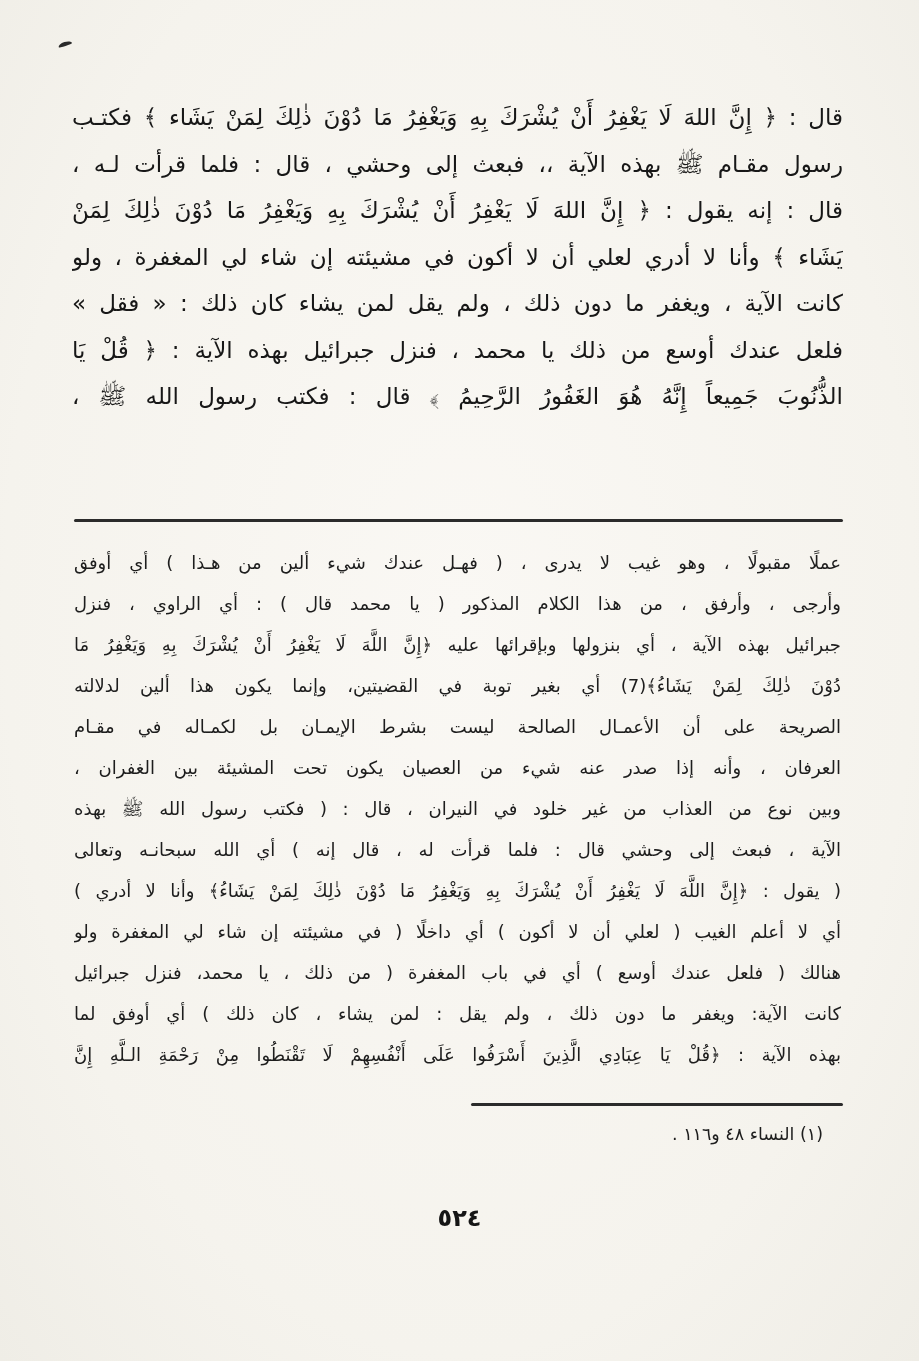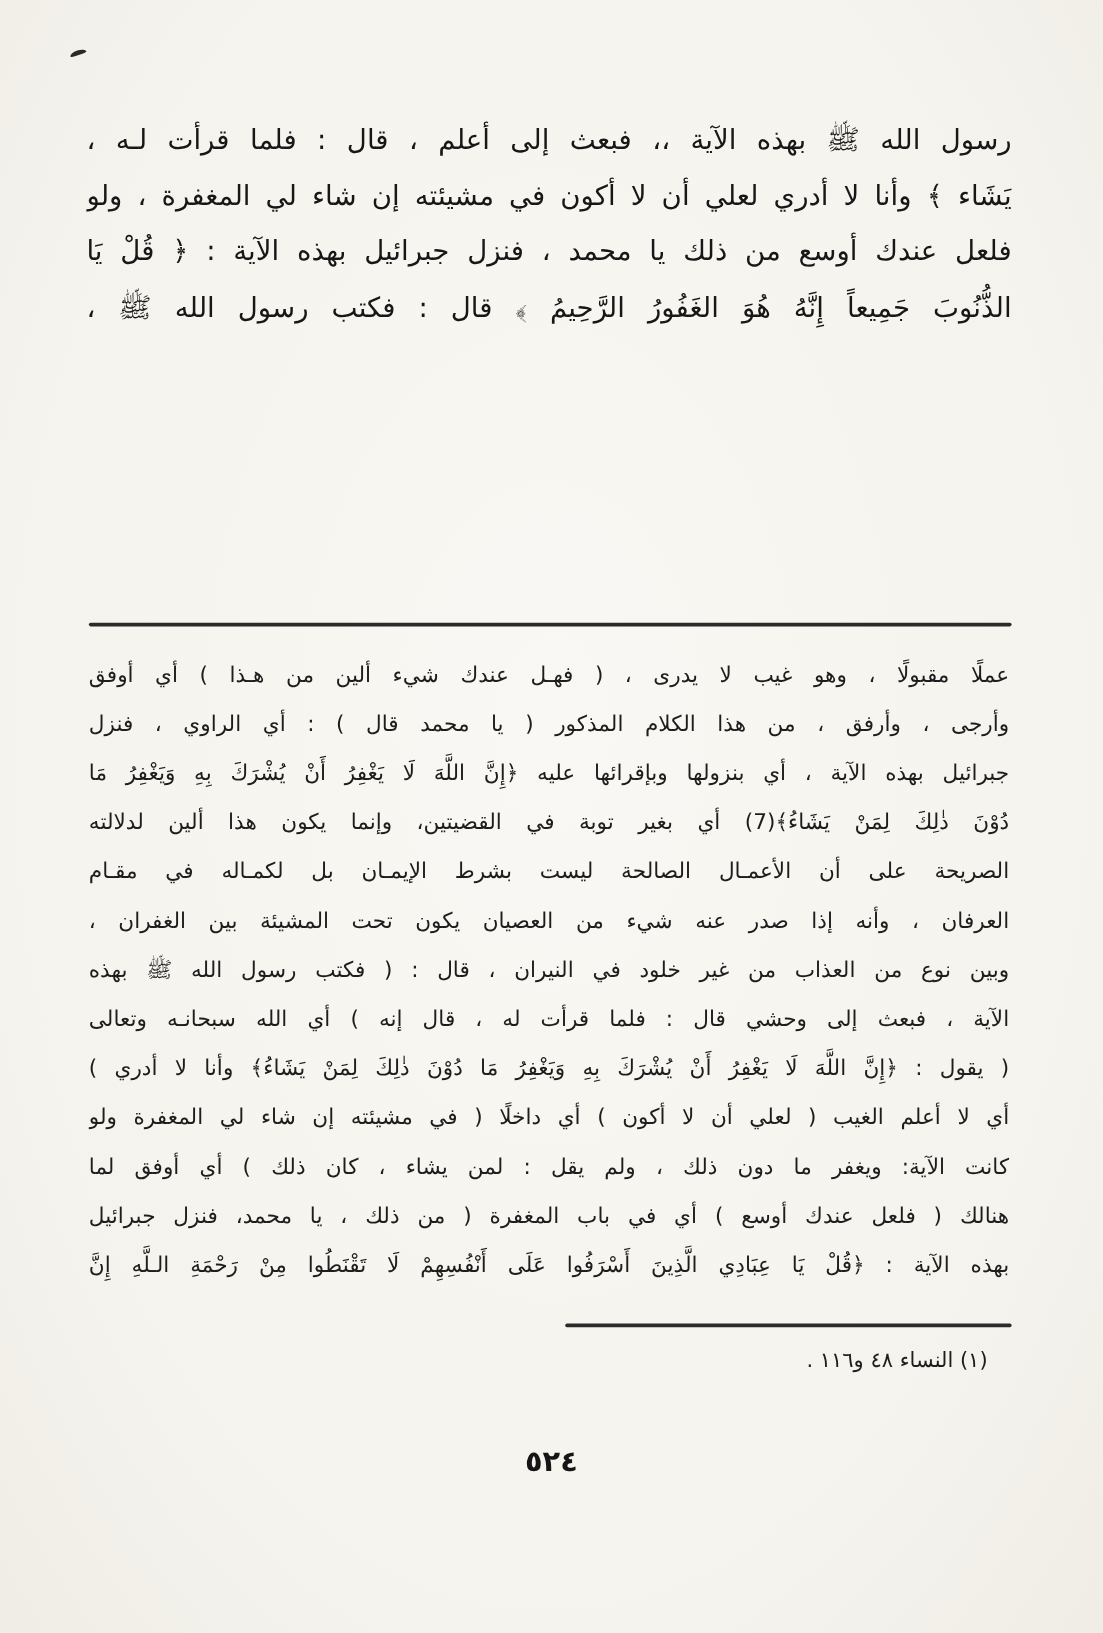--- a/index.html
+++ b/index.html
@@ -100,41 +100,44 @@
   }
 </style>
 </head>
 <body>
 
 <div class="page">
 
   <div class="stray-mark"></div>
 
   <div class="main-text">
-    <div class="tline">رسول الله ﷺ بهذه الآية ،، فبعث إلى أعلم ، قال : فلما قرأت لـه ،</div>
+    <div class="tline">قال : ﴿ إِنَّ اللهَ لَا يَغْفِرُ أَنْ يُشْرَكَ بِهِ وَيَغْفِرُ مَا دُوْنَ ذٰلِكَ لِمَنْ يَشَاء ﴾ فكتـب</div>
+    <div class="tline">رسول مقـام ﷺ بهذه الآية ،، فبعث إلى وحشي ، قال : فلما قرأت لـه ،</div>
+    <div class="tline">قال : إنه يقول : ﴿ إِنَّ اللهَ لَا يَغْفِرُ أَنْ يُشْرَكَ بِهِ وَيَغْفِرُ مَا دُوْنَ ذٰلِكَ لِمَنْ</div>
     <div class="tline">يَشَاء ﴾ وأنا لا أدري لعلي أن لا أكون في مشيئته إن شاء لي المغفرة ، ولو</div>
+    <div class="tline">كانت الآية ، ويغفر ما دون ذلك ، ولم يقل لمن يشاء كان ذلك : « فقل »</div>
     <div class="tline">فلعل عندك أوسع من ذلك يا محمد ، فنزل جبرائيل بهذه الآية : ﴿ قُلْ يَا</div>
     <div class="tline">الذُّنُوبَ جَمِيعاً إِنَّهُ هُوَ الغَفُورُ الرَّحِيمُ ﴾ قال : فكتب رسول الله ﷺ ،</div>
   </div>
 
   <div class="rule-main"></div>
 
   <div class="commentary">
     <div class="tline">عملًا مقبولًا ، وهو غيب لا يدرى ، ( فهـل عندك شيء ألين من هـذا ) أي أوفق</div>
     <div class="tline">وأرجى ، وأرفق ، من هذا الكلام المذكور ( يا محمد قال ) : أي الراوي ، فنزل</div>
     <div class="tline">جبرائيل بهذه الآية ، أي بنزولها وبإقرائها عليه ﴿إِنَّ اللَّهَ لَا يَغْفِرُ أَنْ يُشْرَكَ بِهِ وَيَغْفِرُ مَا</div>
     <div class="tline">دُوْنَ ذٰلِكَ لِمَنْ يَشَاءُ﴾(7) أي بغير توبة في القضيتين، وإنما يكون هذا ألين لدلالته</div>
     <div class="tline">الصريحة على أن الأعمـال الصالحة ليست بشرط الإيمـان بل لكمـاله في مقـام</div>
     <div class="tline">العرفان ، وأنه إذا صدر عنه شيء من العصيان يكون تحت المشيئة بين الغفران ،</div>
     <div class="tline">وبين نوع من العذاب من غير خلود في النيران ، قال : ( فكتب رسول الله ﷺ بهذه</div>
     <div class="tline">الآية ، فبعث إلى وحشي قال : فلما قرأت له ، قال إنه ) أي الله سبحانـه وتعالى</div>
     <div class="tline">( يقول : ﴿إِنَّ اللَّهَ لَا يَغْفِرُ أَنْ يُشْرَكَ بِهِ وَيَغْفِرُ مَا دُوْنَ ذٰلِكَ لِمَنْ يَشَاءُ﴾ وأنا لا أدري )</div>
     <div class="tline">أي لا أعلم الغيب ( لعلي أن لا أكون ) أي داخلًا ( في مشيئته إن شاء لي المغفرة ولو</div>
+    <div class="tline">هنالك ( فلعل عندك أوسع ) أي في باب المغفرة ( من ذلك ، يا محمد، فنزل جبرائيل</div>
     <div class="tline">كانت الآية: ويغفر ما دون ذلك ، ولم يقل : لمن يشاء ، كان ذلك ) أي أوفق لما</div>
-    <div class="tline">هنالك ( فلعل عندك أوسع ) أي في باب المغفرة ( من ذلك ، يا محمد، فنزل جبرائيل</div>
     <div class="tline">بهذه الآية : ﴿قُلْ يَا عِبَادِي الَّذِينَ أَسْرَفُوا عَلَى أَنْفُسِهِمْ لَا تَقْنَطُوا مِنْ رَحْمَةِ الـلَّهِ إِنَّ</div>
   </div>
 
   <div class="rule-footnote"></div>
 
   <div class="footnote">(١) النساء ٤٨ و١١٦ .</div>
 
   <div class="page-number">٥٢٤</div>
 
 </div>

